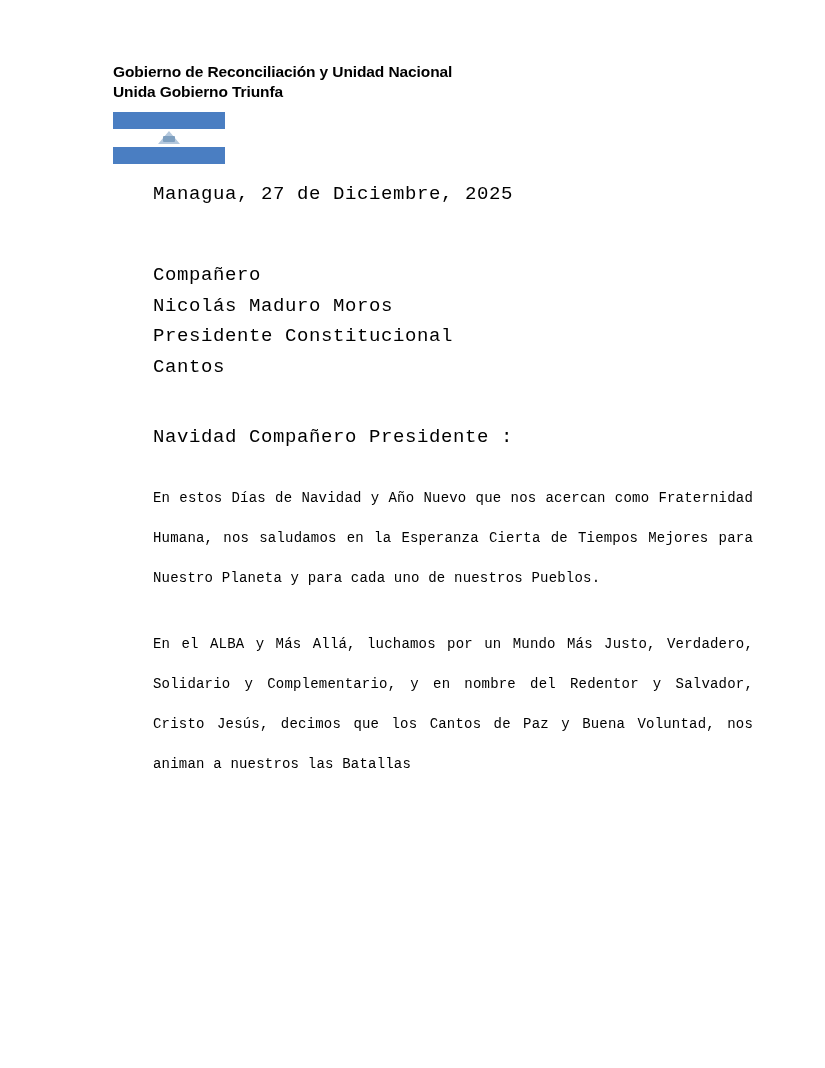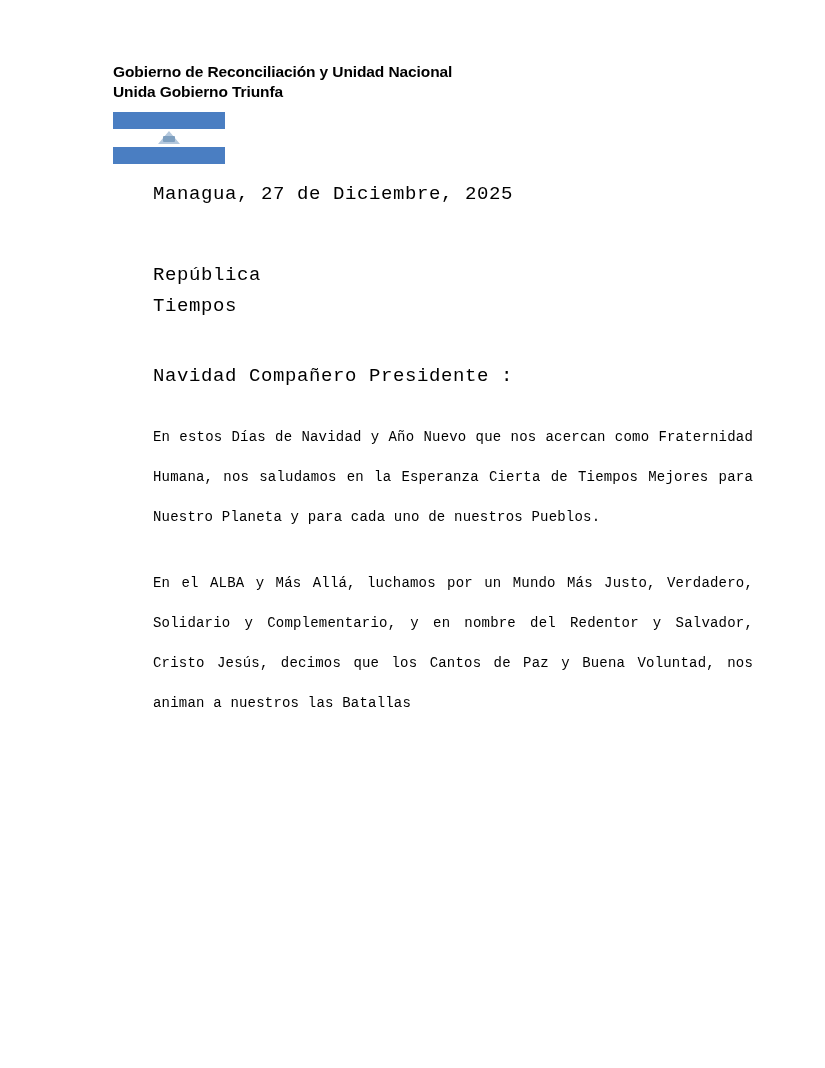--- a/index.html
+++ b/index.html
@@ -140,22 +140,24 @@
     </div>
     <div class="flag-band"></div>
   </div>
 
   <div class="body-text">
 
     <div class="date-line">Managua, 27 de Diciembre, 2025</div>
 
     <div class="gap-lg"></div>
 
-    <div class="addr-line">República</div>
-    <div class="addr-line">Tiempos</div>
+    <div class="addr-line">Compañero</div>
+    <div class="addr-line">Nicolás Maduro Moros</div>
+    <div class="addr-line">Presidente Constitucional</div>
+    <div class="addr-line">Cantos</div>
 
     <div class="gap-md"></div>
 
     <div class="salutation">Navidad Compañero Presidente :</div>
 
     <div class="gap-sm"></div>
 
     <div class="para">En estos Días de Navidad y Año Nuevo que nos acercan como Fraternidad Humana, nos saludamos en la Esperanza Cierta de Tiempos Mejores para Nuestro Planeta y para cada uno de nuestros Pueblos.</div>
 
     <div class="gap-sm"></div>

